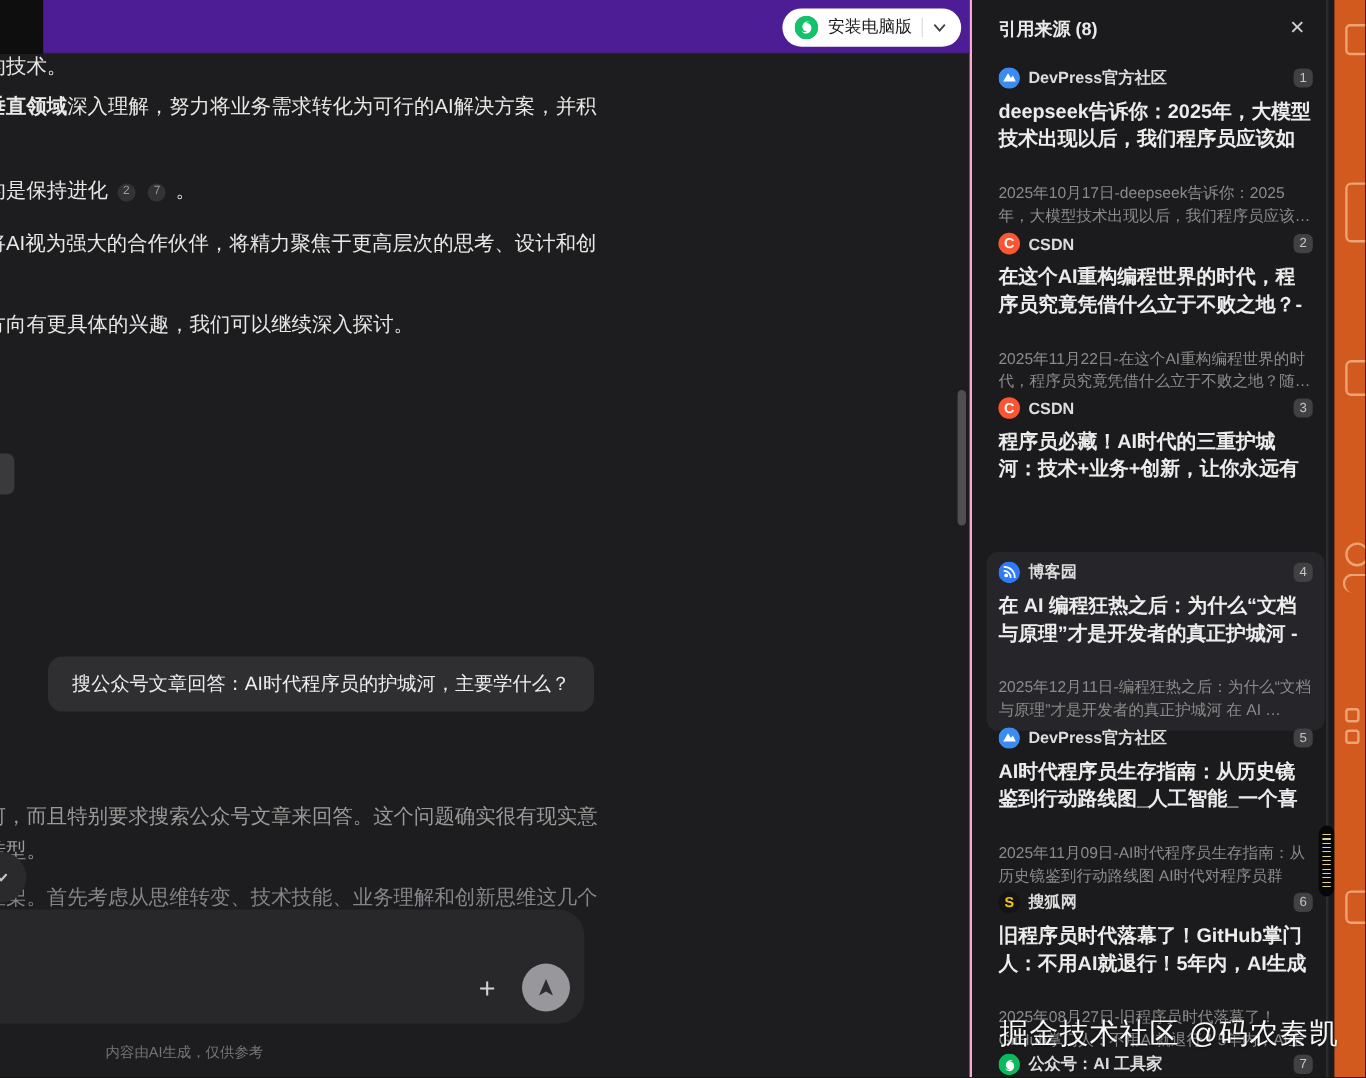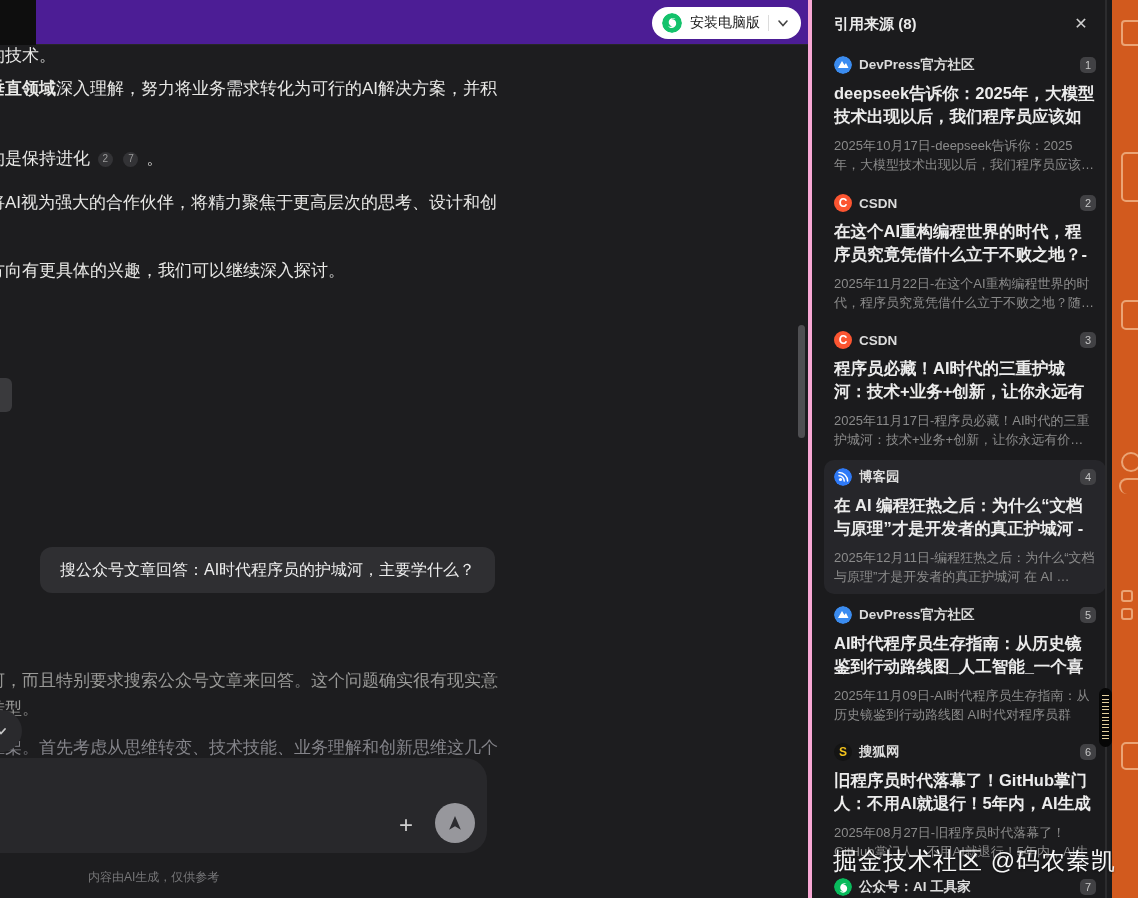--- a/index.html
+++ b/index.html
@@ -27,33 +27,33 @@
   .chat-scroll-thumb { position:absolute; left:798px; top:325px; width:7px; height:113px; background:#4f4f52; border-radius:4px; }
   .collapse-circle { position:absolute; left:-20px; top:710px; width:42px; height:42px; border-radius:50%;
     background:#2a2a2d; display:flex; align-items:center; justify-content:center; z-index:4; }
   .input-box { position:absolute; left:-40px; top:758px; width:527px; height:95px; background:#28282b; border-radius:22px; z-index:6; }
   .plus-icon { position:absolute; right:74px; bottom:16px; font-size:24px; color:#cfcfcf; line-height:24px; font-weight:300; }
   .send-btn { position:absolute; right:12px; bottom:10px; width:40px; height:40px; border-radius:50%; background:#97979c;
     border:none; display:flex; align-items:center; justify-content:center; cursor:pointer; }
   .chat-footer { position:absolute; left:88px; top:869px; font-size:12px; color:#767678; z-index:7; }
 
   
-  .cite-panel { position:absolute; left:808px; top:0; width:304px; height:898px; background:#1b1b1d; border-left:4px solid #f9a8d4; overflow:hidden; }
+  .cite-panel { position:absolute; left:808px; top:0; width:304px; height:898px; background:#1b1b1d; border-left:2px solid #f9a8d4; overflow:hidden; }
   .panel-header { position:absolute; left:0; top:0; width:100%; height:48px; }
   .panel-title { position:absolute; left:22px; top:15px; font-size:15px; color:#eaeaea; font-weight:600; }
   .panel-close { position:absolute; right:20px; top:13px; width:22px; height:22px; background:none; border:none;
     color:#cfcfcf; font-size:16px; cursor:pointer; line-height:22px; text-align:center; }
   .cite-item { position:absolute; left:12px; width:282px; padding:8px 10px; border-radius:10px; }
   .cite-item.active { background:#26262a; }
   .cite-src { display:flex; align-items:center; gap:7px; height:18px; }
   .src-name { font-size:13.5px; color:#dcdcdc; font-weight:700; white-space:nowrap; }
   .num-badge { position:absolute; right:10px; top:9px; width:16px; height:16px; border-radius:5px; background:#414144;
     color:#c6c6c6; font-size:11px; display:flex; align-items:center; justify-content:center; }
   .cite-title { margin-top:8px; font-size:16.5px; line-height:23px; color:#ececec; font-weight:600; max-height:47px; overflow:hidden; }
-  .cite-snippet { margin-top:7px; font-size:13px; line-height:19px; color:#8b8b8b; max-height:39px; overflow:hidden; }
+  .cite-snippet { margin-top:22px; font-size:13px; line-height:19px; color:#8b8b8b; max-height:39px; overflow:hidden; }
   .favicon { width:18px; height:18px; border-radius:50%; flex:0 0 18px; display:flex; align-items:center; justify-content:center; overflow:hidden; }
   .fav-letter { font-size:12px; font-weight:700; line-height:18px; }
   .panel-track { position:absolute; right:5px; top:0; width:2px; height:898px; background:#2c2c2e; }
   .panel-grip { position:absolute; right:0px; top:688px; width:13px; height:59px; background:#070707; border-radius:7px;
     display:flex; align-items:center; justify-content:center; z-index:3; }
   .grip-stripes { width:7px; height:45px;
     background:repeating-linear-gradient(to bottom,#e3cf9d 0px,#e3cf9d 1px,transparent 1px,transparent 3.6px); }
 
   
   .orange-strip { position:absolute; left:1112px; top:0; width:26px; height:898px; background:#d25a1e; overflow:hidden; }
@@ -185,21 +185,20 @@
 
     <div class="cite-item" style="top:323px;">
       <div class="cite-src">
         <span class="favicon" style="background:#fc5531;">
           <span class="fav-letter" style="color:#fff;">C</span>
         </span>
         <span class="src-name">CSDN</span>
         <span class="num-badge">3</span>
       </div>
       <div class="cite-title">程序员必藏！AI时代的三重护城河：技术+业务+创新，让你永远有价值！_…</div>
-      <div class="cite-snippet">2025年11月17日-程序员必藏！AI时代的三重护城河：技术+业务+创新，让你永远有价…</div>
     </div>
 
     <div class="cite-item active" style="top:460px;">
       <div class="cite-src">
         <span class="favicon">
           <svg width="18" height="18" viewBox="0 0 18 18">
               <circle cx="9" cy="9" r="9" fill="#2f7af7"></circle>
               <circle cx="6.5" cy="11.5" r="1.6" fill="#fff"></circle>
               <path d="M5 7.8a5.2 5.2 0 0 1 5.2 5.2" fill="none" stroke="#fff" stroke-width="1.5" stroke-linecap="round"></path>
               <path d="M5 4.4a8.6 8.6 0 0 1 8.6 8.6" fill="none" stroke="#fff" stroke-width="1.5" stroke-linecap="round"></path>

